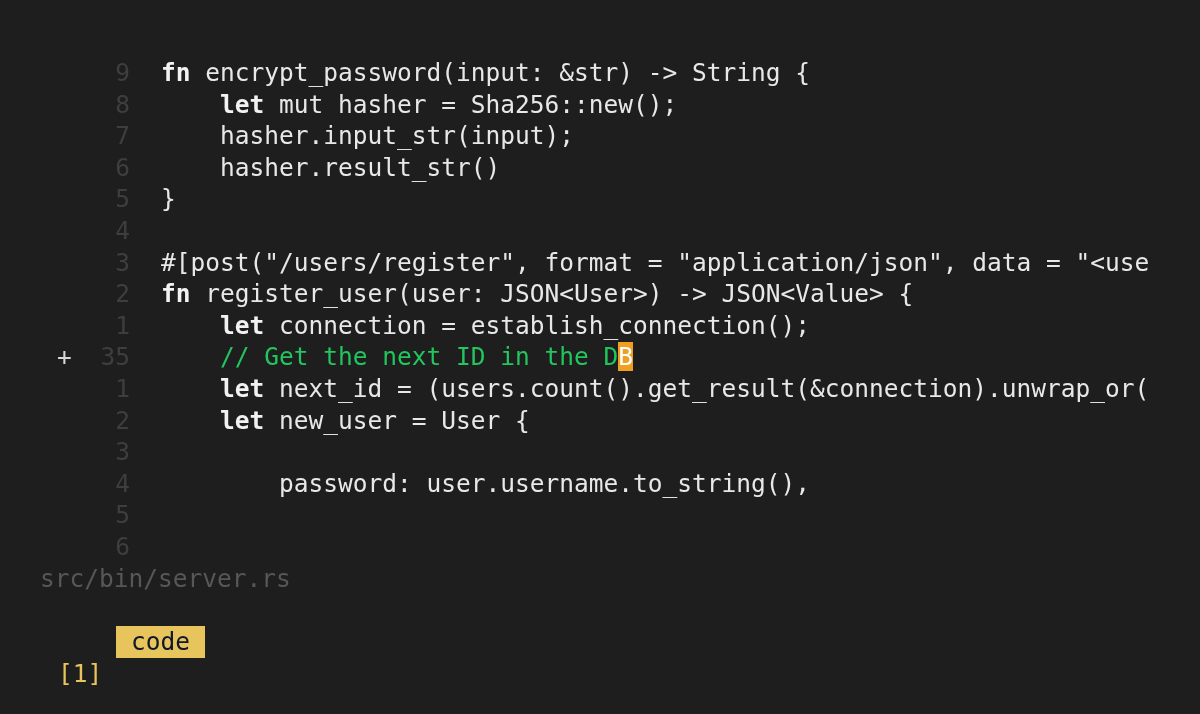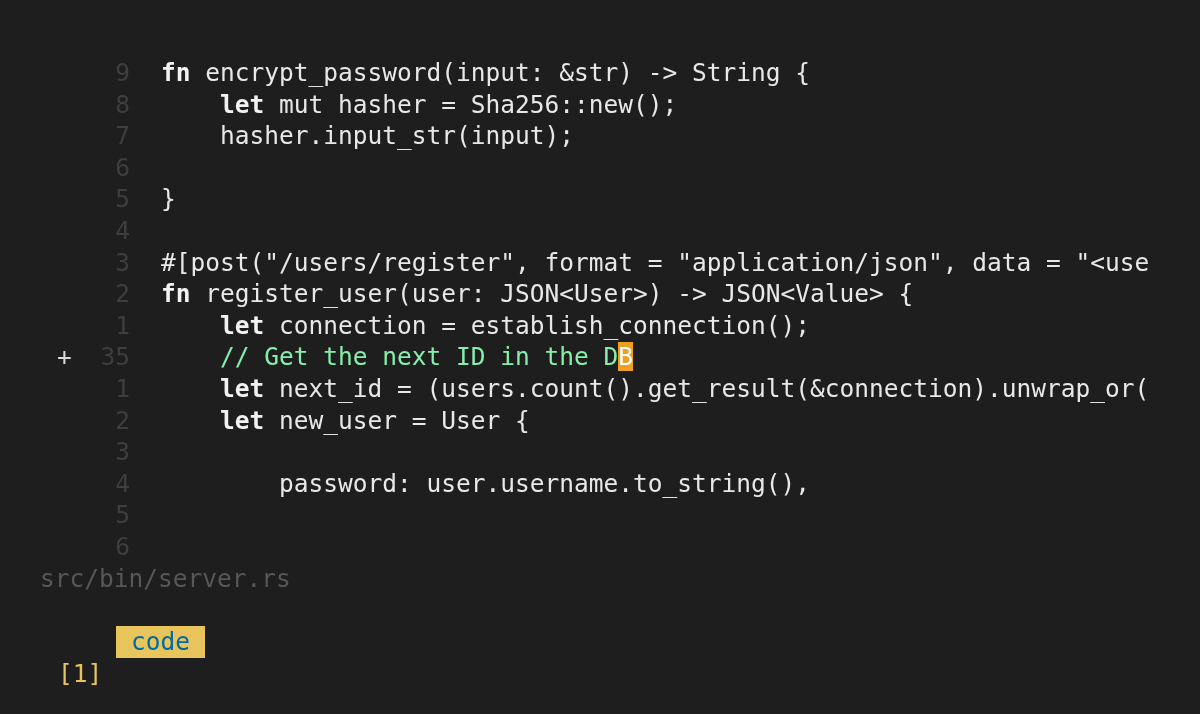--- a/index.html
+++ b/index.html
@@ -13,44 +13,44 @@
   }
   .editor { position:absolute; left:0; top:57px; width:1200px; }
   .line { height:31.6px; line-height:31.6px; white-space:pre; position:relative; }
   .gutter {
     position:absolute; left:0; width:130px; text-align:right;
     color:#3e3e3e;
   }
   .gutter .mark { color:#d8d8d8; position:absolute; left:57px; }
   .code { position:absolute; left:152px;margin-left:9px; }
   .kw { font-weight:bold; color:#f2f2f2; }
-  .cm { color:#86efac; }
+  .cm { color:#22c55e; }
   .cursor { background:#f0a020; color:#ffffff; }
   .filepath {
     position:absolute; left:40px; top:563px; height:31.6px; line-height:31.6px;
     color:#575757; white-space:pre;
   }
   .statusbar {
     position:absolute; left:0; top:626px; height:32px; line-height:32px;
     width:1200px; white-space:pre; color:#e8c55c;
   }
   .sb-ws { position:absolute; left:58px; }
   .sb-tag {
     position:absolute; left:116px; top:0; height:32px; width:89px;
-    background:#e8c55c; color:#0369a1; text-align:center;
+    background:#e8c55c; color:#0f172a; text-align:center;
   }
 </style>
 </head>
 <body>
 
 <div class="editor" id="editor">
     <div class="line"><span class="gutter"><span>9</span></span><span class="code"><span></span><span class="kw">fn</span><span> encrypt_password(input: &amp;str) -&gt; String {</span></span></div>
     <div class="line"><span class="gutter"><span>8</span></span><span class="code"><span>    </span><span class="kw">let</span><span> mut hasher = Sha256::new();</span></span></div>
     <div class="line"><span class="gutter"><span>7</span></span><span class="code"><span>    </span><span>hasher.input_str(input);</span></span></div>
-    <div class="line"><span class="gutter"><span>6</span></span><span class="code"><span>    </span></span></div>
+    <div class="line"><span class="gutter"><span>6</span></span><span class="code"><span>    </span><span>hasher.result_str()</span></span></div>
     <div class="line"><span class="gutter"><span>5</span></span><span class="code"><span></span><span>}</span></span></div>
     <div class="line"><span class="gutter"><span>4</span></span><span class="code"><span></span></span></div>
     <div class="line"><span class="gutter"><span>3</span></span><span class="code"><span></span><span>#[post("/users/register", format = "application/json", data = "&lt;use</span></span></div>
     <div class="line"><span class="gutter"><span>2</span></span><span class="code"><span></span><span class="kw">fn</span><span> register_user(user: JSON&lt;User&gt;) -&gt; JSON&lt;Value&gt; {</span></span></div>
     <div class="line"><span class="gutter"><span>1</span></span><span class="code"><span>    </span><span class="kw">let</span><span> connection = establish_connection();</span></span></div>
     <div class="line"><span class="gutter"><span class="mark">+</span><span>35</span></span><span class="code"><span>    </span><span class="cm">// Get the next ID in the D</span><span class="cursor">B</span></span></div>
     <div class="line"><span class="gutter"><span>1</span></span><span class="code"><span>    </span><span class="kw">let</span><span> next_id = (users.count().get_result(&amp;connection).unwrap_or(</span></span></div>
     <div class="line"><span class="gutter"><span>2</span></span><span class="code"><span>    </span><span class="kw">let</span><span> new_user = User {</span></span></div>
     <div class="line"><span class="gutter"><span>3</span></span><span class="code"><span>        </span></span></div>
     <div class="line"><span class="gutter"><span>4</span></span><span class="code"><span>        </span><span>password: user.username.to_string(),</span></span></div>

